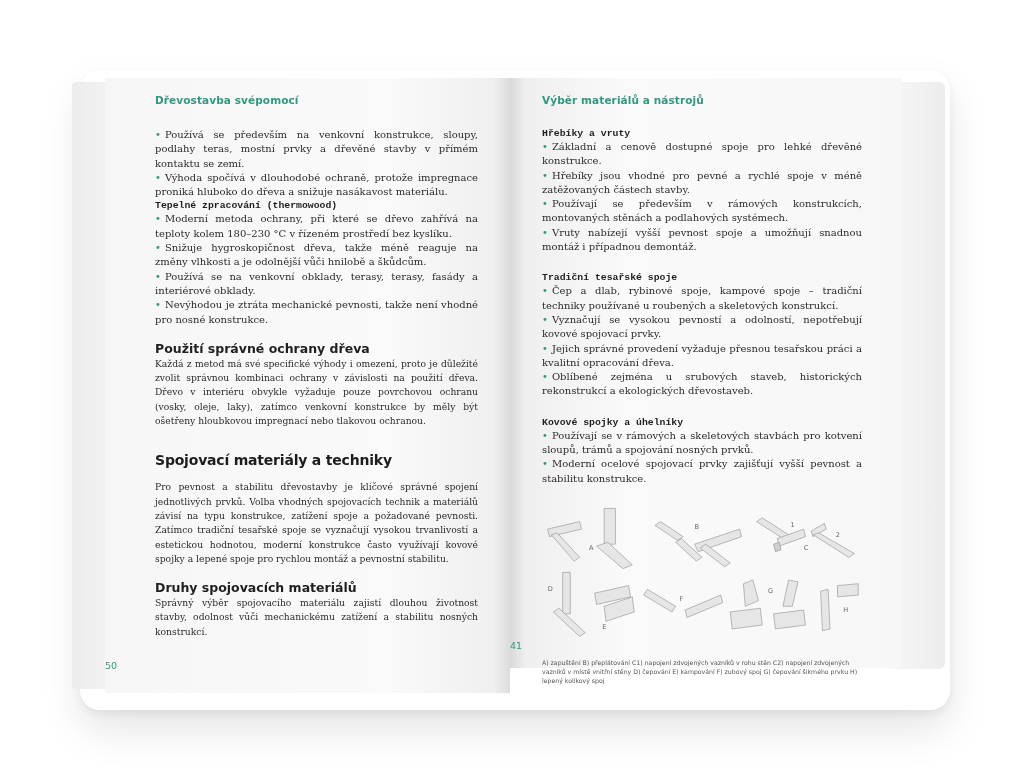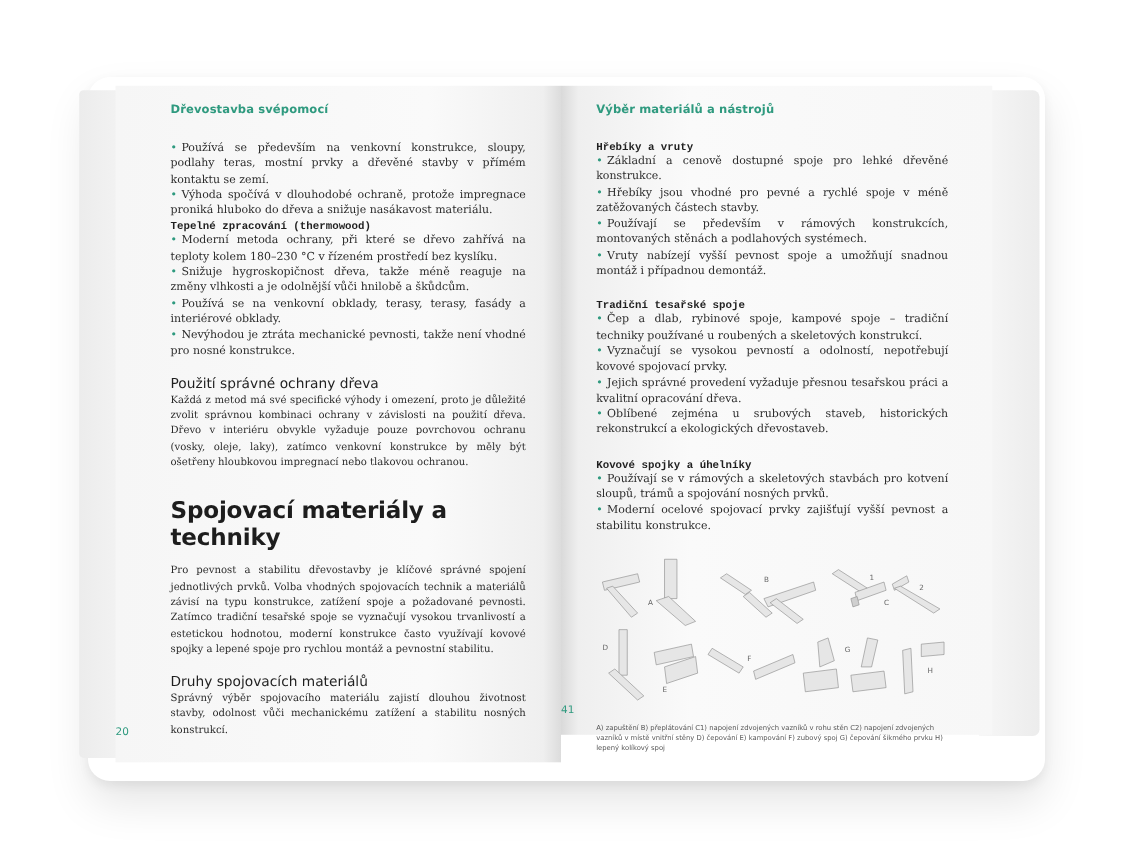--- a/index.html
+++ b/index.html
@@ -45,26 +45,26 @@
   .body-text {
     font-size:9.2px; line-height:14.3px; text-align:justify; margin:0;
   }
   .bullet-item { margin:0; font-size:10px; line-height:14.3px; text-align:justify; }
   .bullet-dot { color:#2f9a7f; margin-right:4px; font-family:"DejaVu Sans",sans-serif; }
   .sub-h {
     font-family:Liberation Mono, monospace; font-weight:bold;
     font-size:9.8px; color:#1f1f1f; margin:1px 0 1px 0;
   }
   .sub-h-lg {
-    font-family:"DejaVu Sans", sans-serif; font-weight:normal;
+    font-family:"DejaVu Sans", sans-serif; font-weight:bold;
     font-size:12.5px; color:#1f1f1f; margin:14px 0 1px 0;
   }
   .chapter-h {
     font-family:"DejaVu Sans", sans-serif; font-weight:bold;
-    font-size:21px; color:#1d1d1d; margin:24px 0 12px 0; letter-spacing:-0.2px;
+    font-size:14px; color:#1d1d1d; margin:24px 0 12px 0; letter-spacing:-0.2px;
   }
   .indent { text-indent:14px; }
   .page-number {
     position:absolute; bottom:22px; left:0; right:0; text-align:left;
     font-family:"DejaVu Sans", sans-serif; font-size:9.5px; color:#2f9a7f;
   }
   .page-right .page-number { bottom:17px; }
   .figure { margin-top:18px; height:150px; position:relative; }
   .figure svg { width:100%; height:100%; }
   .caption {
@@ -100,21 +100,21 @@
 
   <div class="sub-h-lg">Použití správné ochrany dřeva</div>
   <p class="body-text">Každá z metod má své specifické výhody i omezení, proto je důležité zvolit správnou kombinaci ochrany v závislosti na použití dřeva. Dřevo v interiéru obvykle vyžaduje pouze povrchovou ochranu (vosky, oleje, laky), zatímco venkovní konstrukce by měly být ošetřeny hloubkovou impregnací nebo tlakovou ochranou.</p>
 
   <div class="chapter-h">Spojovací materiály a techniky</div>
   <p class="body-text">Pro pevnost a stabilitu dřevostavby je klíčové správné spojení jednotlivých prvků. Volba vhodných spojovacích technik a materiálů závisí na typu konstrukce, zatížení spoje a požadované pevnosti. Zatímco tradiční tesařské spoje se vyznačují vysokou trvanlivostí a estetickou hodnotou, moderní konstrukce často využívají kovové spojky a lepené spoje pro rychlou montáž a pevnostní stabilitu.</p>
 
   <div class="sub-h-lg">Druhy spojovacích materiálů</div>
   <p class="body-text">Správný výběr spojovacího materiálu zajistí dlouhou životnost stavby, odolnost vůči mechanickému zatížení a stabilitu nosných konstrukcí.</p>
 
-  <div class="page-number">20</div>
+  <div class="page-number">50</div>
 </div>
 
 <div class="page page-right">
   <div class="running-head">Výběr materiálů a nástrojů</div>
 
   <div class="sub-h" style="margin-top:0">Hřebíky a vruty</div>
   <div>
     <p class="bullet-item"><span class="bullet-dot">•</span><span>Základní a cenově dostupné spoje pro lehké dřevěné konstrukce.</span></p>
     <p class="bullet-item"><span class="bullet-dot">•</span><span>Hřebíky jsou vhodné pro pevné a rychlé spoje v méně zatěžovaných částech stavby.</span></p>
     <p class="bullet-item"><span class="bullet-dot">•</span><span>Používají se především v rámových konstrukcích, montovaných stěnách a podlahových systémech.</span></p>

